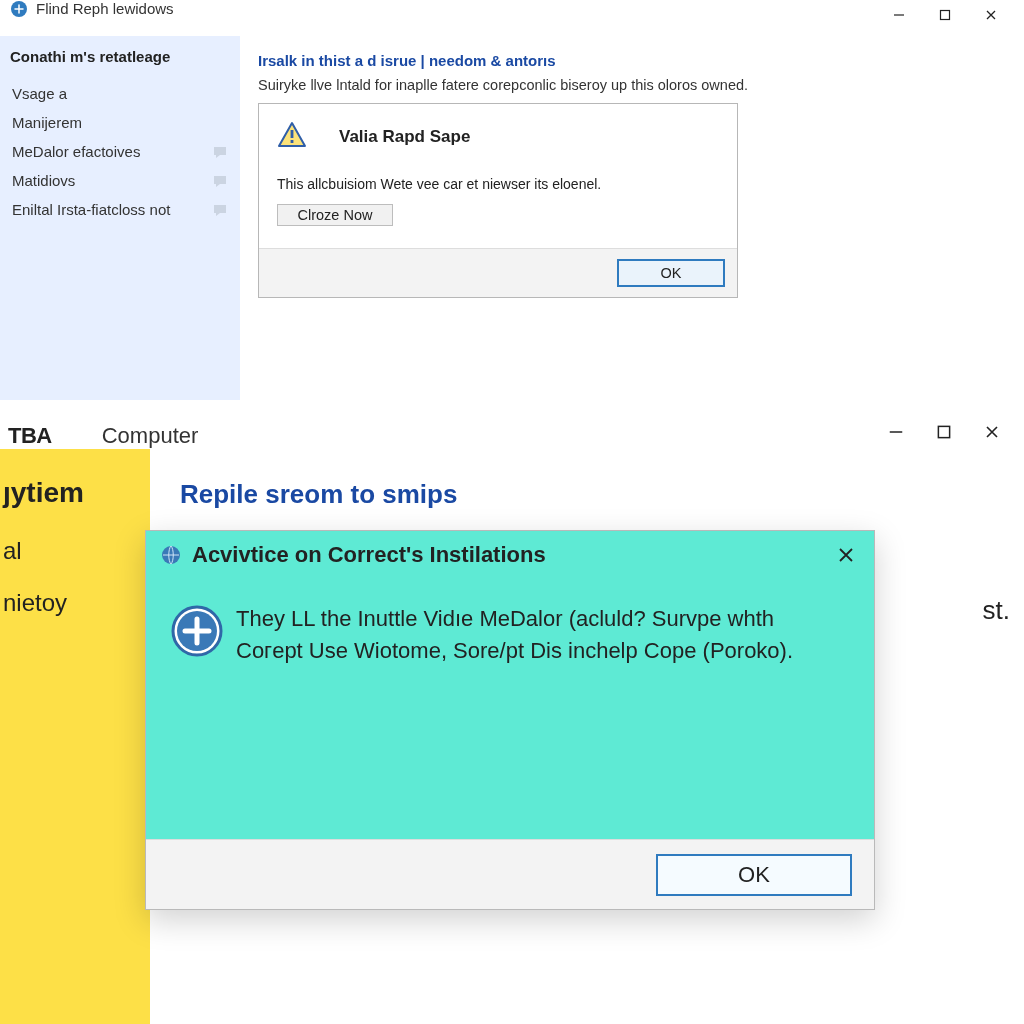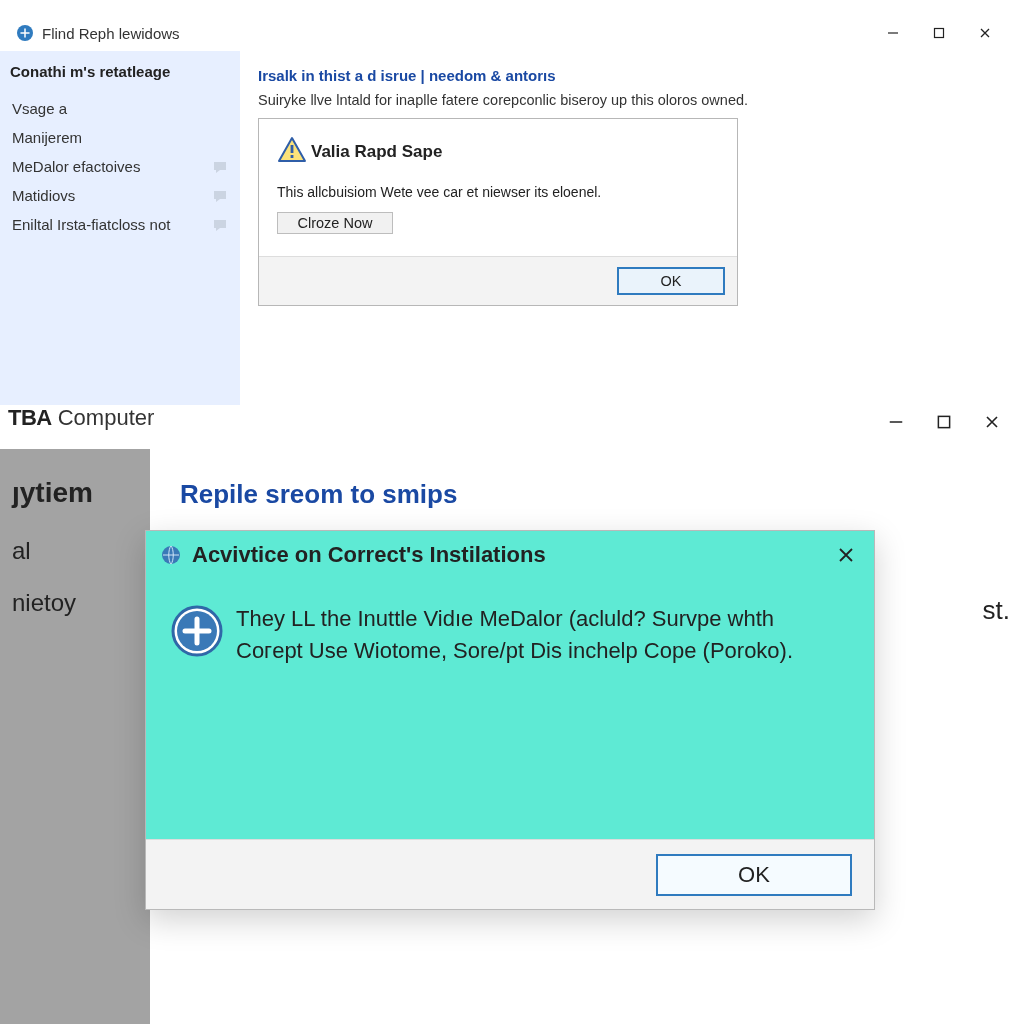--- a/index.html
+++ b/index.html
@@ -1,57 +1,57 @@
 <!DOCTYPE html>
 <html><head>
 <meta charset="utf-8">
 <style>
   * { box-sizing: border-box; margin: 0; padding: 0; }
   html, body { width: 1024px; height: 1024px; font-family: "Segoe UI", Tahoma, sans-serif; font-size: 15px; color: #222; background: #fff; overflow: hidden; }
   body { position: relative; }
 
   
   .win1 { position: absolute; left: 0; top: 0; width: 1024px; height: 400px; background: #fff; }
-  .win1-titlebar { display: flex; align-items: center; height: 36px; padding: 0 16px; color: #333; margin-top: 15px; }
+  .win1-titlebar { display: flex; height: 36px; padding: 0 10px; color: #333; }
   .win1-title-icon { width: 18px; height: 18px; margin-right: 8px; }
   .win1-titlebar .spacer { flex: 1; }
   .win-controls { display: flex; gap: 0; }
   .win-btn { width: 46px; height: 30px; display: flex; align-items: center; justify-content: center; color: #222; }
   .win-btn svg { display: block; }
 
   .win1-body { display: flex; height: calc(100% - 36px); }
   .win1-sidebar { width: 240px; background: #e7efff; padding: 12px 10px; }
   .win1-sidebar-title { font-weight: 700; color: #222; margin-bottom: 14px; }
   .side-item { display: flex; align-items: center; justify-content: space-between; padding: 6px 2px; color: #333; }
   .side-ind { width: 16px; height: 16px; opacity: 0.35; }
 
   .win1-main { flex: 1; padding: 16px 30px 0 18px; }
   .win1-instruct { color: #1a49a3; font-weight: 700; font-size: 15px; margin-bottom: 8px; }
   .win1-sub { color: #333; font-size: 14.5px; margin-bottom: 10px; }
 
   .msgbox1 { width: 480px; border: 1px solid #b7b7b7; background: #fff; box-shadow: 0 0 0 rgba(0,0,0,0); }
   .msgbox1-top { padding: 16px 18px 22px 18px; }
-  .msgbox1-head { display: flex; align-items: center; gap: 4px; margin-bottom: 16px; }
+  .msgbox1-head { display: flex; align-items: center; gap: 32px; margin-bottom: 23px; }
   .msgbox1-title { font-weight: 700; font-size: 17px; color: #222; }
   .msgbox1-body { color: #222; font-size: 14px; margin-bottom: 12px; }
   .msgbox1-action { display: inline-flex; align-items: center; justify-content: center; min-width: 116px; height: 22px; background: #f1f1f1; border: 1px solid #bdbdbd; font-size: 14.5px; padding: 0 12px; }
   .msgbox1-bottom { background: #f3f3f3; border-top: 1px solid #ddd; display: flex; justify-content: flex-end; padding: 10px 12px; }
   .ok-btn-small { width: 108px; height: 28px; background: #eaf3fb; border: 2px solid #2f7bbf; display: flex; align-items: center; justify-content: center; font-size: 14.5px; }
 
   
   .win2 { position: absolute; left: 0; top: 405px; width: 1024px; height: 619px; background: #fff; }
-  .win2-titlebar { display: flex; align-items: flex-start; height: 44px; padding: 0 8px; }
+  .win2-titlebar { display: flex; align-items: flex-end; height: 44px; padding: 0 8px; gap: 44px; }
   .win2-title-strong { font-weight: 800; font-size: 22px; color: #222; margin-right: 6px; letter-spacing: -0.5px;}
   .win2-title-rest { font-size: 22px; color: #333; }
   .win2-titlebar .spacer { flex: 1; }
   .win2-controls .win-btn { width: 48px; height: 34px; }
   .win2-controls .win-btn svg { transform: scale(1.25); }
 
   .win2-body { display: flex; height: calc(100% - 44px); }
-  .win2-sidebar { width: 150px; background: #a3a3a3; border-right: none; padding: 18px 6px 0 12px; }
+  .win2-sidebar { width: 150px; background: #fde047; border-right: none; padding: 18px 6px 0 3px; }
   .win2-cat-title { font-weight: 800; font-size: 28px; color: #222; margin: 10px 0 16px 0; padding-left: 0; }
   .win2-cat-item { font-size: 24px; color: #222; padding: 12px 0 12px 0; }
 
   .win2-main { flex: 1; padding: 30px 18px 0 30px; position: relative; }
   .win2-heading { color: #1a49a3; font-weight: 800; font-size: 26px; margin-bottom: 16px; }
   .win2-behind-text { font-size: 26px; color: #222; white-space: nowrap; }
   .win2-behind-text.row2-right { position: absolute; top: 146px; right: 14px; font-size: 26px; }
 
   
   .dlg2 { position: absolute; left: 145px; top: 530px; width: 730px; height: 380px; background: #5eead4; border: 1px solid #b9b9b9; box-shadow: 0 10px 30px rgba(0,0,0,0.18); }

